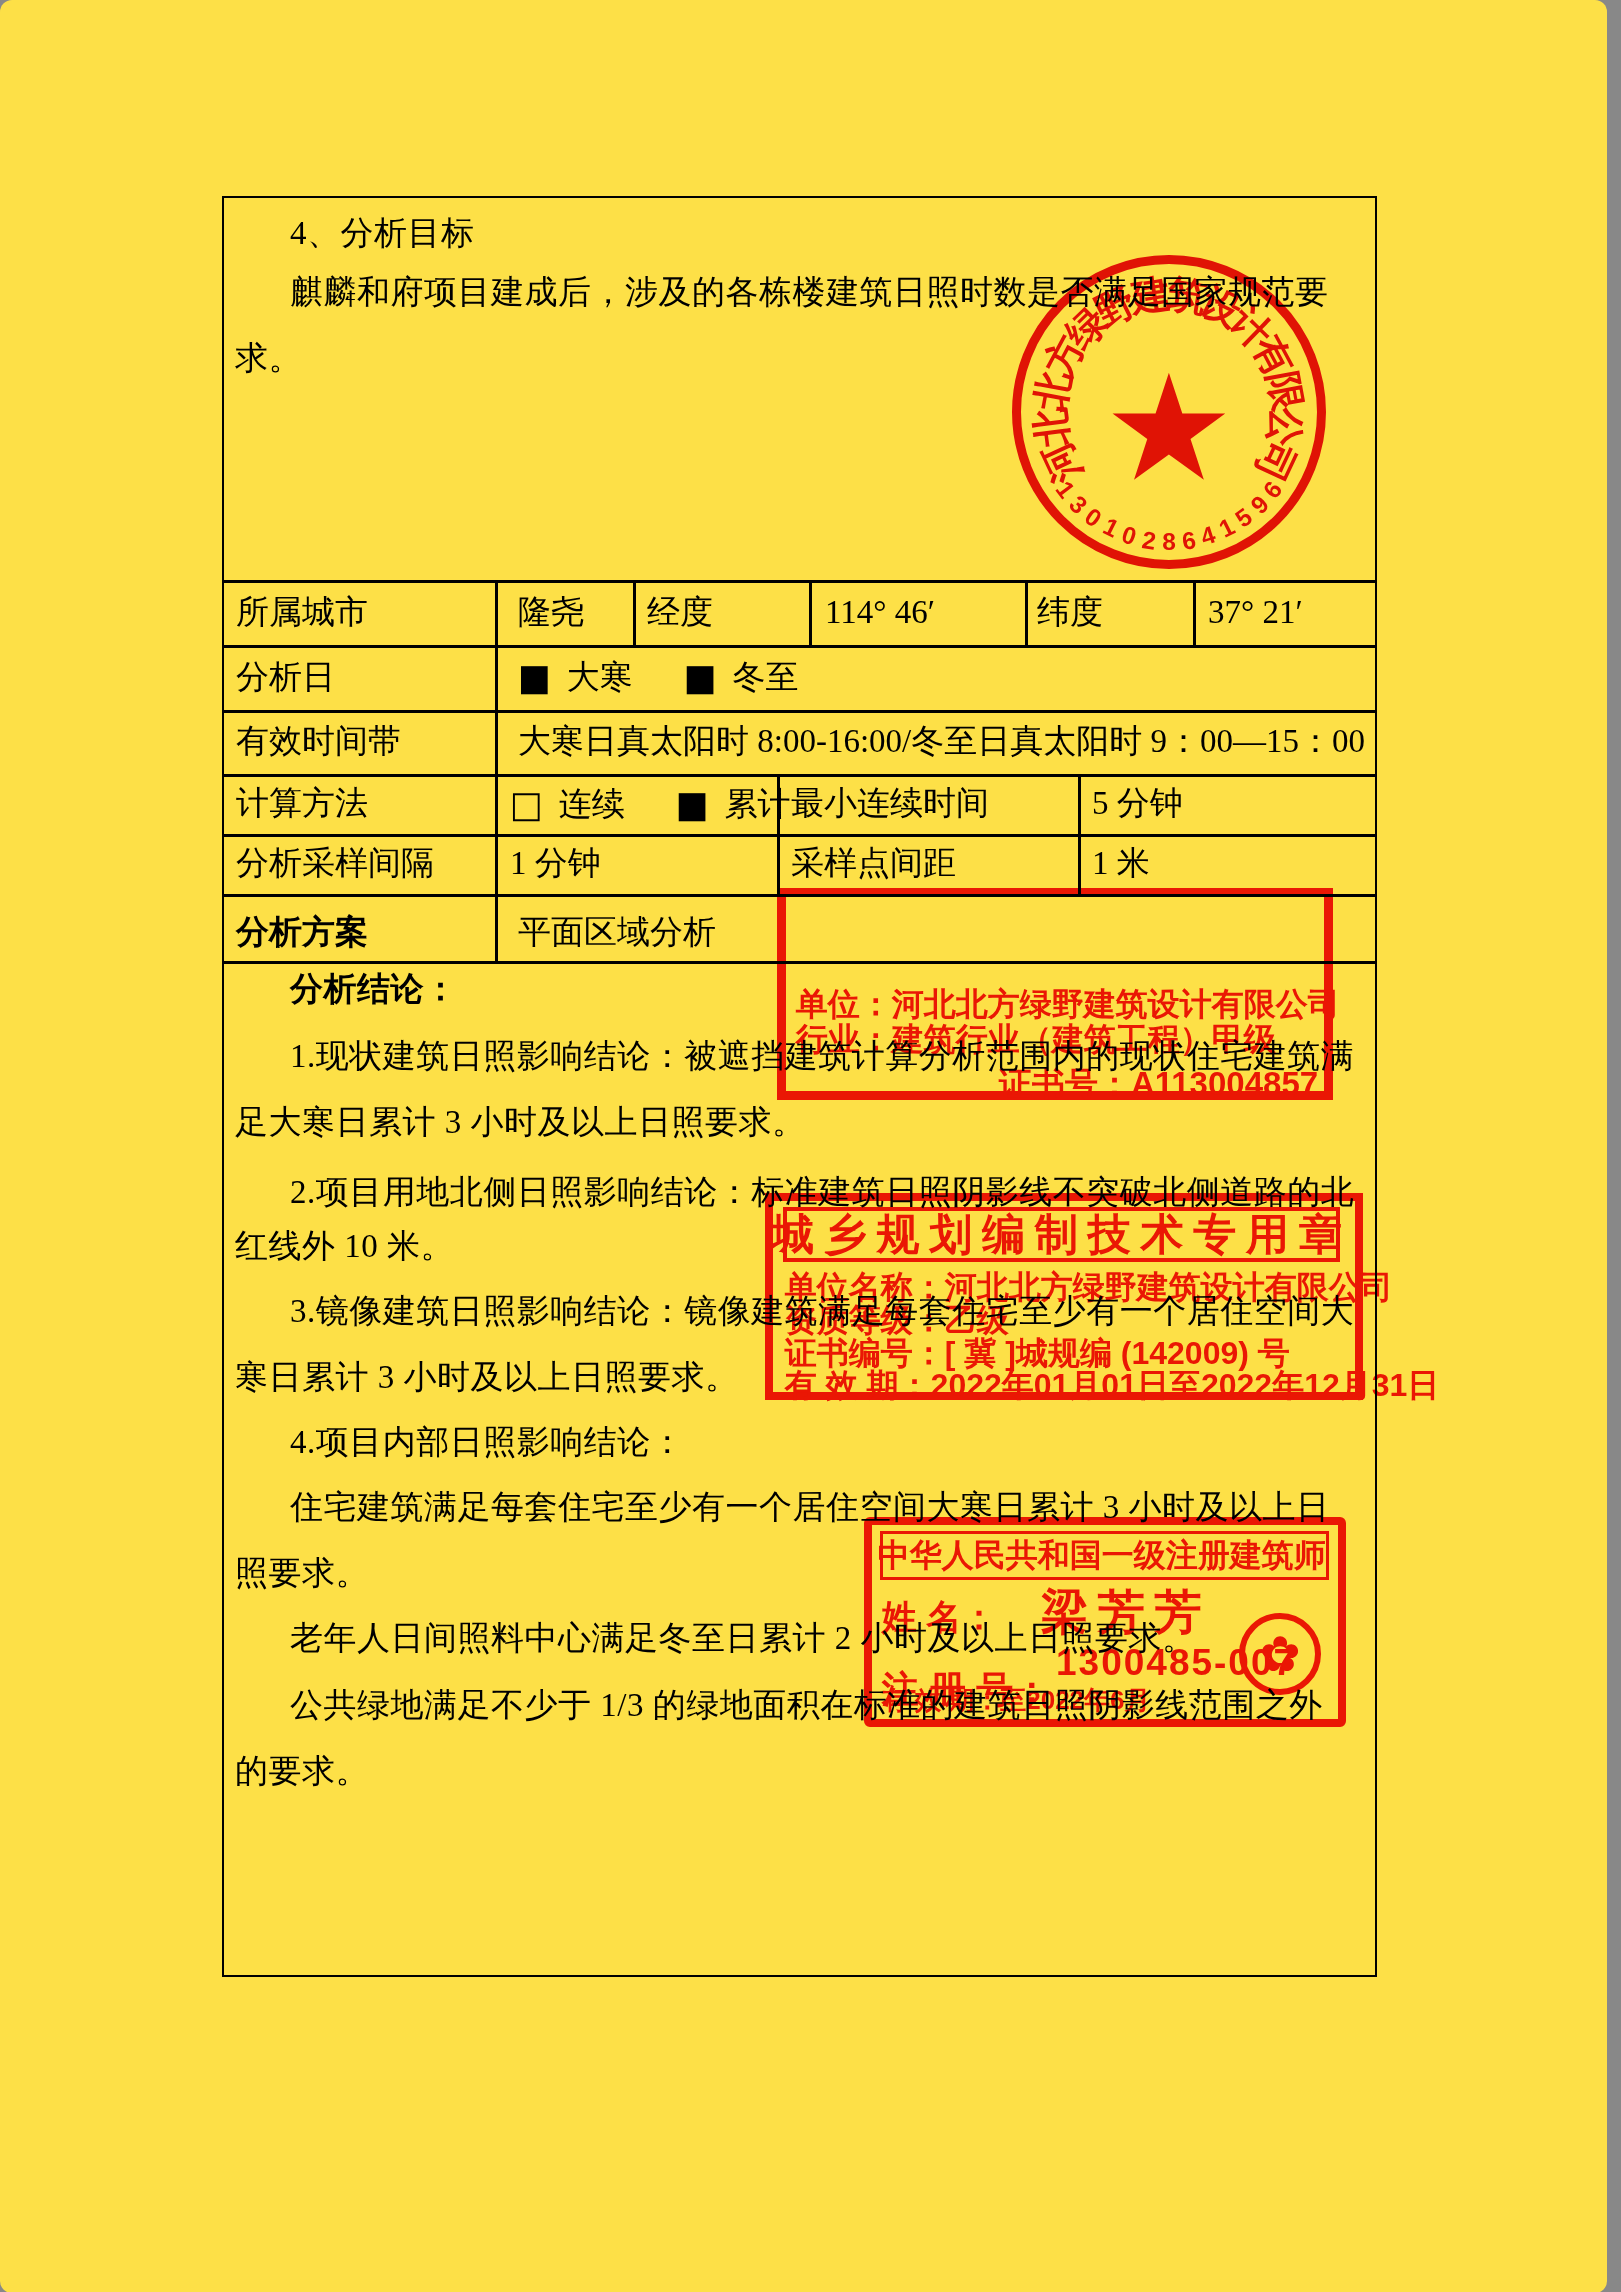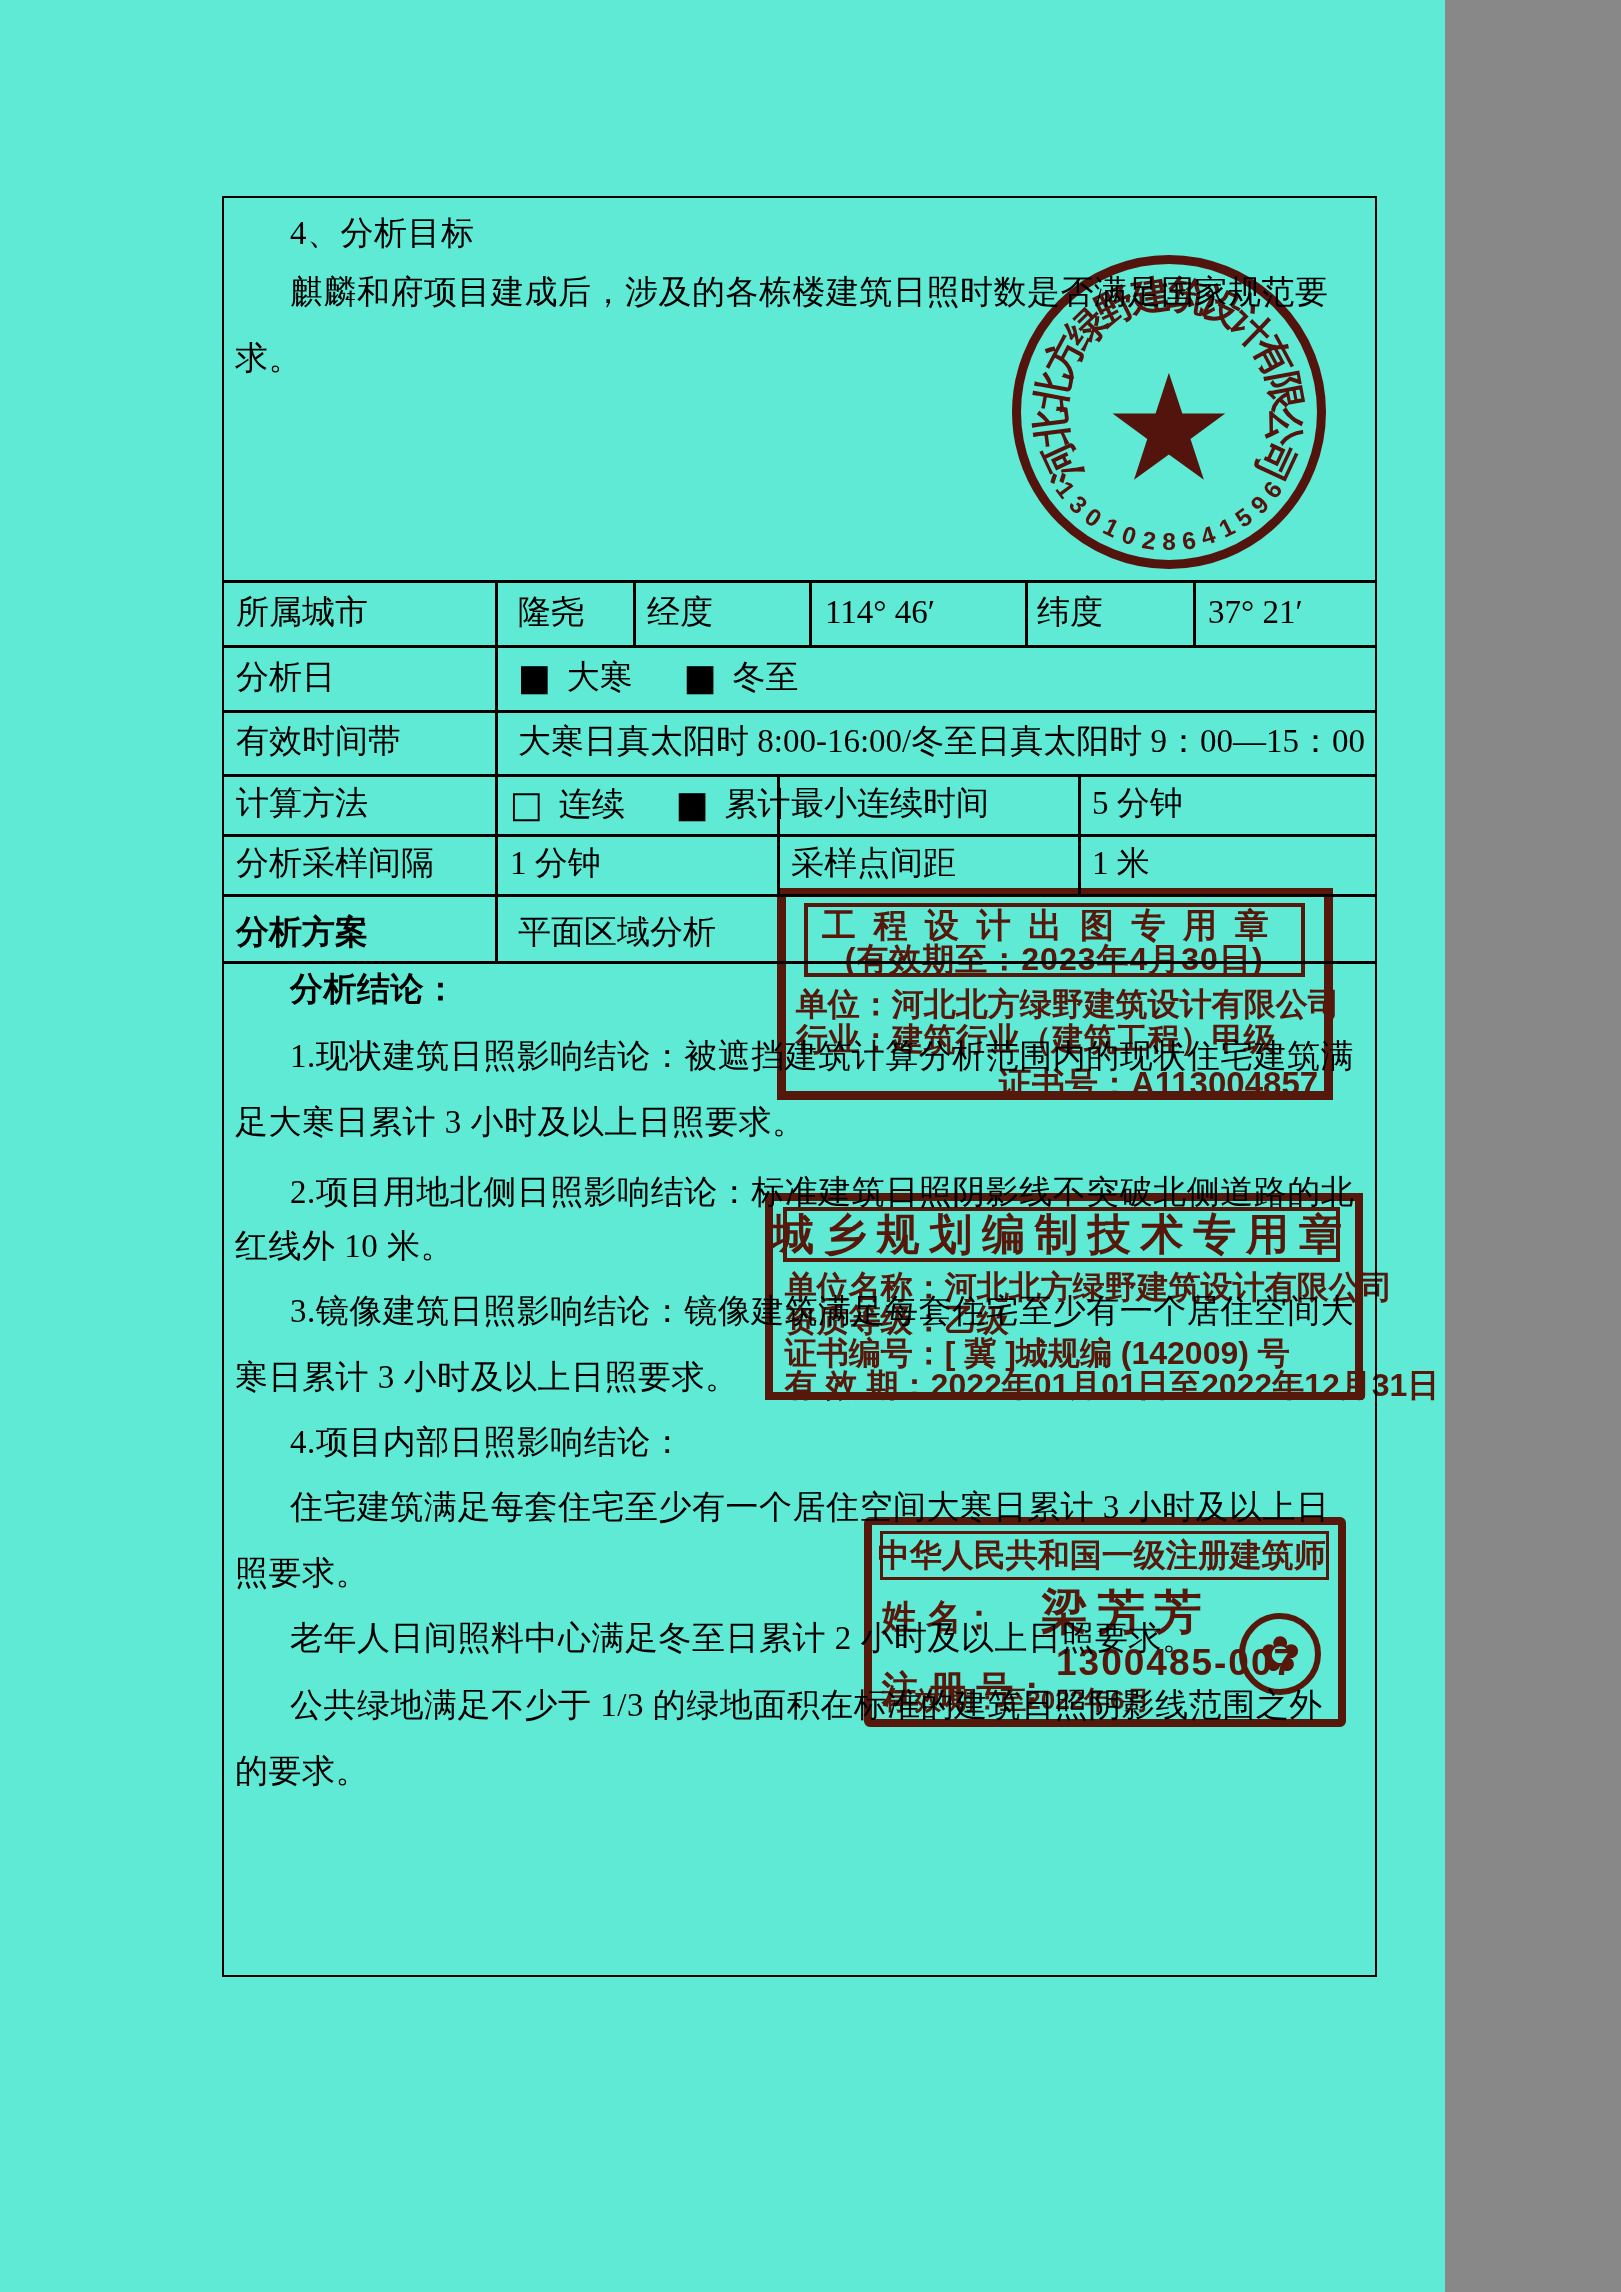--- a/index.html
+++ b/index.html
@@ -1,22 +1,23 @@
 <!DOCTYPE html>
 <html lang="zh" style="--red: #ec1a0e; --sealred: #e21510;"><head>
 <meta charset="utf-8">
 <style>
   html,body{margin:0;padding:0;background:#888;}
   .page{
     position:relative;
-    width:1445px;height:2293px;
-    background:#5eead4;
+    width:1607px;height:2293px;
+    background:#fde047;
     font-family:"Liberation Serif","DejaVu Serif",serif;
     color:#000;
     overflow:hidden;
+    border-radius:12px;
   }
   
   .tframe{position:absolute;left:222px;top:196px;width:1155px;height:1781px;border:2.9px solid #000;box-sizing:border-box;}
   .hline{position:absolute;background:#000;height:2.9px;}
   .vline{position:absolute;background:#000;width:2.9px;}
   
   .ln{position:absolute;font-size:33px;line-height:39px;white-space:nowrap;letter-spacing:0.5px;}
   .bold{font-weight:bold;}
   .cellv{position:absolute;font-size:33px;line-height:39px;white-space:nowrap;}
   .cbrow{position:absolute;display:flex;align-items:center;font-size:33px;}
@@ -148,24 +149,20 @@
         <span class="ring-ch" style="left: 196px; top: 281px; font-size: 24.5px; transform: translate(-50%, -50%) rotate(-17.6667deg);">4</span>
         <span class="ring-ch" style="left: 215px; top: 273px; font-size: 24.5px; transform: translate(-50%, -50%) rotate(-26.5deg);">1</span>
         <span class="ring-ch" style="left: 232px; top: 263px; font-size: 24.5px; transform: translate(-50%, -50%) rotate(-35.3333deg);">5</span>
         <span class="ring-ch" style="left: 248px; top: 250px; font-size: 24.5px; transform: translate(-50%, -50%) rotate(-44.1667deg);">9</span>
         <span class="ring-ch" style="left: 261px; top: 235px; font-size: 24.5px; transform: translate(-50%, -50%) rotate(-53deg);">6</span>
       </div>
     <div class="star">★</div>
   </div>
 
   <div class="stamp" style="left:777px;top:888px;width:556px;height:212px;border:9.8px solid var(--red);">
-    <div class="inbox" style="left:17.6px;top:5.9px;width:501px;height:74px;">
-      <div class="sln" style="position:static;font-size:34px;letter-spacing:17.6px;line-height:37px;">工程设计出图专用章</div>
-      <div class="sln" style="position:static;font-size:32px;letter-spacing:1px;line-height:31px;">(有效期至：2023年4月30日)</div>
-    </div>
     <div class="sln" style="left:9.8px;top:90px;font-size:32px;">单位：河北北方绿野建筑设计有限公司</div>
     <div class="sln" style="left:9.8px;top:125px;font-size:32px;">行业：建筑行业（建筑工程）甲级</div>
     <div class="sln" style="right:5.9px;top:169px;font-size:33px;">证书号：A113004857</div>
   </div>
 
   <div class="stamp" style="left:765px;top:1193px;width:598px;height:207px;border:8.8px solid var(--red);">
     <div class="inbox" style="left:9.8px;top:5.9px;width:557px;height:55px;display:flex;align-items:center;justify-content:center;">
       <div class="sln" style="position:static;font-size:43px;letter-spacing:9.8px;">城乡规划编制技术专用章</div>
     </div>
     <div class="sln" style="left:11.8px;top:69px;font-size:32px;">单位名称：河北北方绿野建筑设计有限公司</div>

